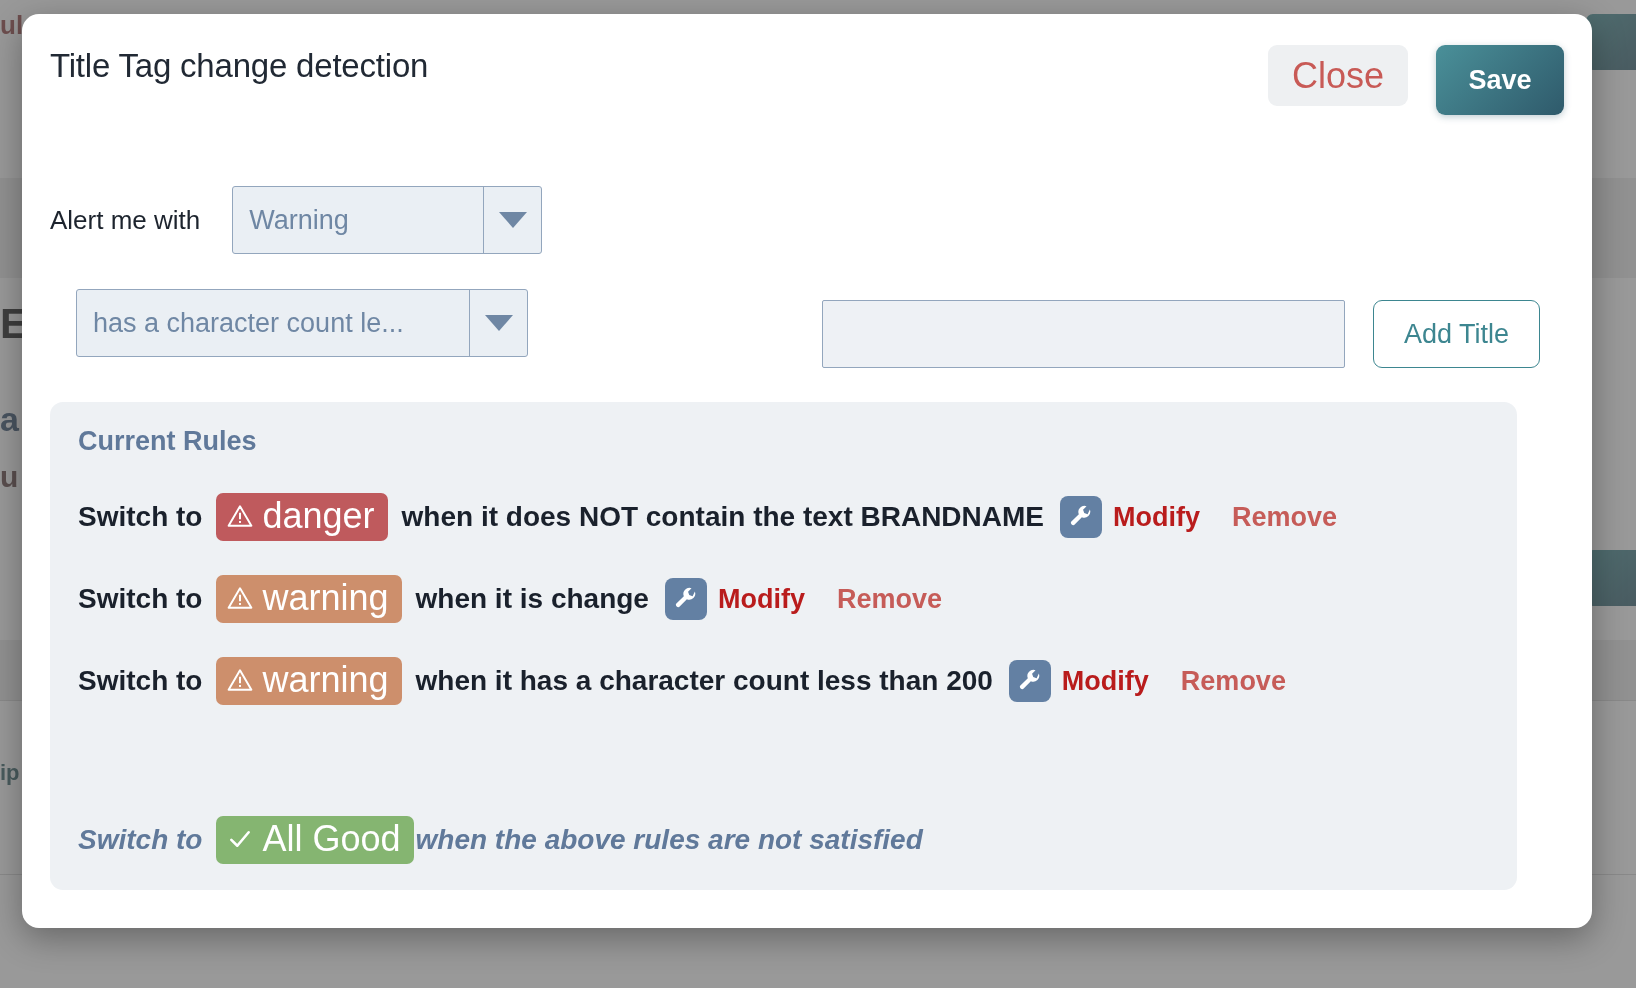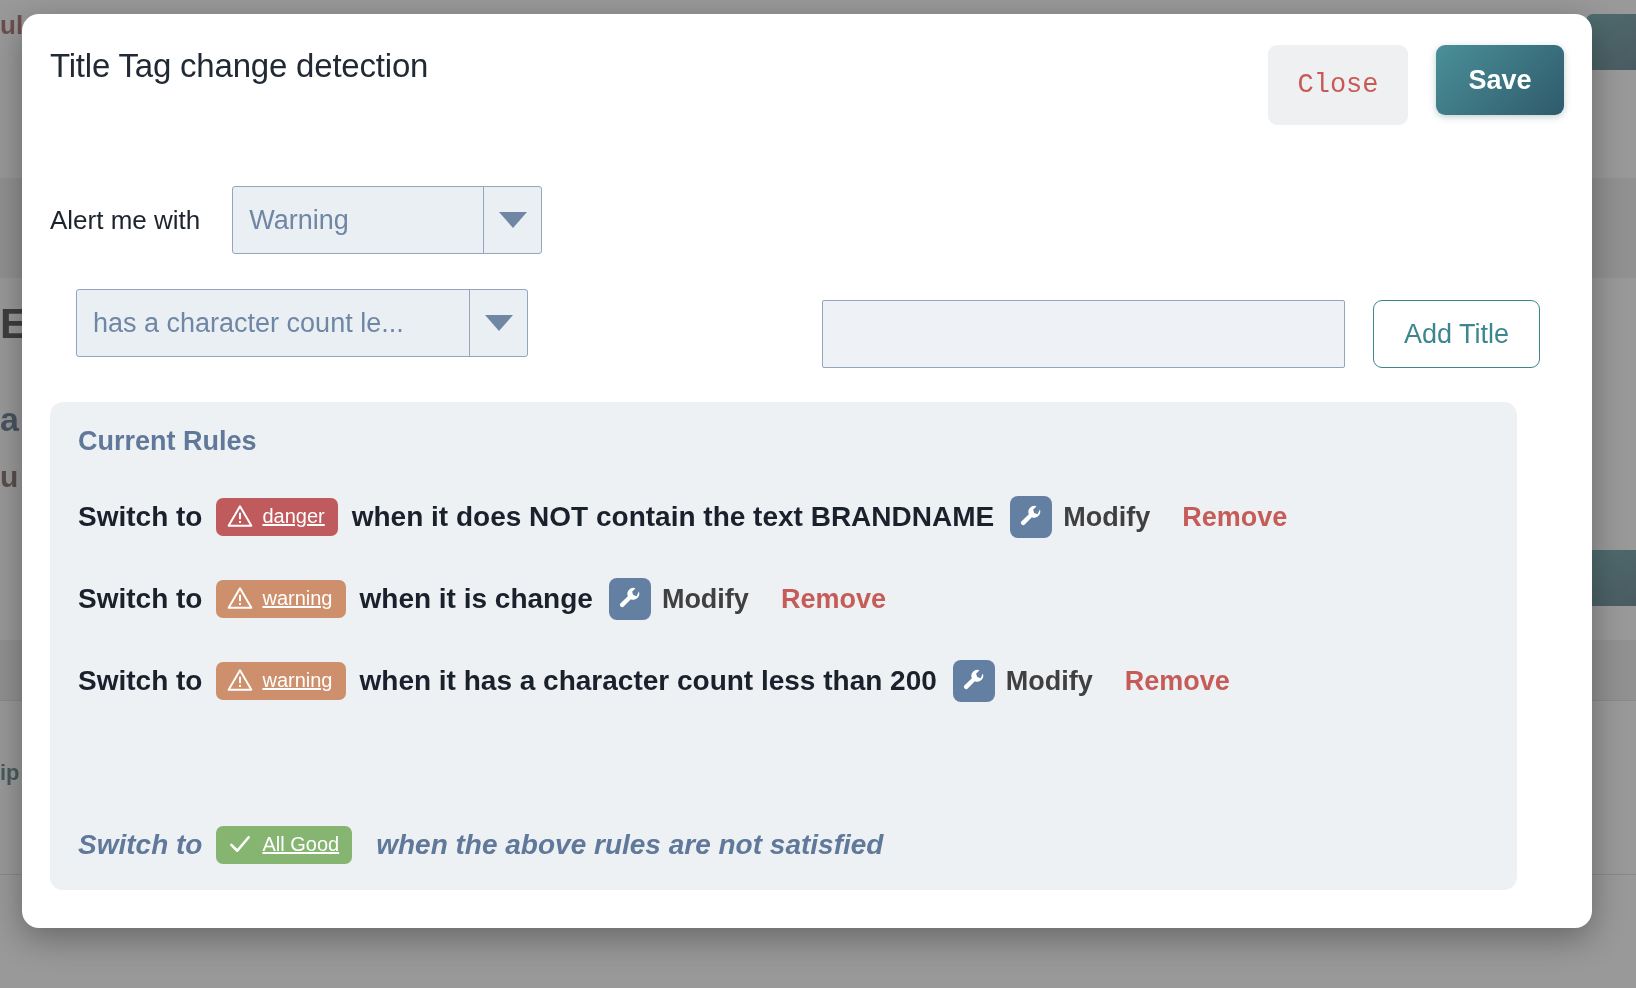--- a/index.html
+++ b/index.html
@@ -47,25 +47,25 @@
   #modal-header {
     position: absolute; left: 0; top: 0; right: 0; height: 140px;
   }
   #page-title {
     position: absolute; left: 28px; top: 33px;
     font-size: 33px; font-weight: normal; color: #212934;
     letter-spacing: -0.2px;
   }
   #close-button {
     position: absolute; right: 184px; top: 31px;
-    width: 140px; height: 80px;
+    width: 140px; height: 61px;
     background: #eef0f2;
     border: none; border-radius: 9px;
-    color: #c85a56; font-size: 27px;
-    font-family: Liberation Mono, monospace;
+    color: #c85a56; font-size: 36px;
+    font-family: Liberation Sans, sans-serif;
     cursor: pointer;
   }
   #save-button {
     position: absolute; right: 28px; top: 31px;
     width: 128px; height: 70px;
     background: linear-gradient(135deg, #4a9099 0%, #2f5a6b 100%);
     border: none; border-radius: 9px;
     color: #ffffff; font-size: 27px; font-weight: bold;
     font-family: "Liberation Sans", sans-serif;
     cursor: pointer;
@@ -158,24 +158,23 @@
   .rule-prefix { font-weight: bold; }
   .rule-text { font-weight: bold; margin-left: 14px; }
 
   .badge {
     display: inline-flex; align-items: center;
     gap: 9px;
     margin-left: 14px;
     padding: 5px 13px 7px 11px;
     border-radius: 7px;
     color: #ffffff;
-    font-size: 20px;
+    font-size: 36px;
     font-weight: normal;
     line-height: 1;
-    text-decoration: underline;
   }
   .badge-danger  { background: #bf5a5d; }
   .badge-warning { background: #cd8f6c; }
   .badge-allgood { background: #85b571; }
 
   .badge-icon { display: inline-block; width: 26px; height: 26px; }
   .badge-icon svg { display: block; width: 26px; height: 26px; }
 
   .modify-button {
     display: inline-flex; align-items: center;
@@ -186,41 +185,41 @@
   }
   .wrench-chip {
     width: 42px; height: 42px;
     background: #6380a3;
     border-radius: 8px;
     display: flex; align-items: center; justify-content: center;
   }
   .wrench-chip svg { width: 26px; height: 26px; display: block; }
   .modify-label {
     margin-left: 11px;
-    font-size: 27px; font-weight: bold; color: #404040;
+    font-size: 27px; font-weight: bold; color: #b91c1c;
   }
   .remove-button {
     margin-left: 32px;
     background: none; border: none; padding: 0;
     font-size: 27px; font-weight: bold; color: #c65c58;
     cursor: pointer;
     font-family: "Liberation Sans", sans-serif;
   }
 
   #default-rule-row {
     position: absolute; left: 28px; bottom: 26px;
     display: flex; align-items: center;
     font-size: 28px; font-style: italic; font-weight: bold;
     color: #60799a;
     white-space: nowrap;
   }
   #default-rule-row .badge {
     font-style: normal; font-weight: normal; color: #ffffff;
   }
-  #default-rule-text { margin-left: 24px; text-align: center; }
+  #default-rule-text { margin-left: 2px; text-align: center; }
 </style>
 </head>
 <body>
 
 <div id="backdrop">
   <div class="bg-gray-band" style="left:0;top:178px;width:1636px;height:100px;"></div>
   <div class="bg-gray-band" style="left:0;top:640px;width:1636px;height:60px;"></div>
   <div class="bg-hr" style="left:0;top:700px;width:1636px;"></div>
   <div class="bg-hr" style="left:0;top:874px;width:1636px;"></div>
 

